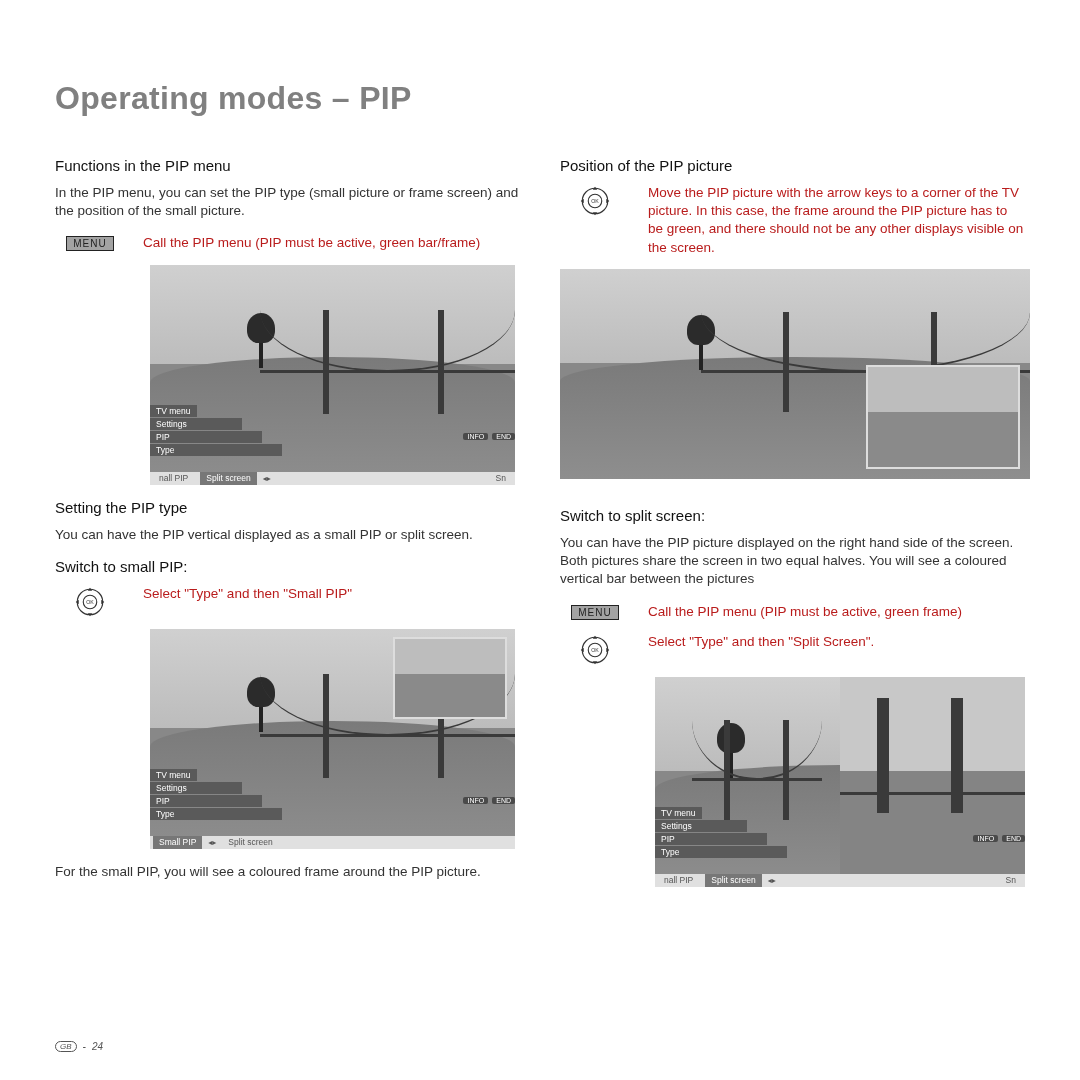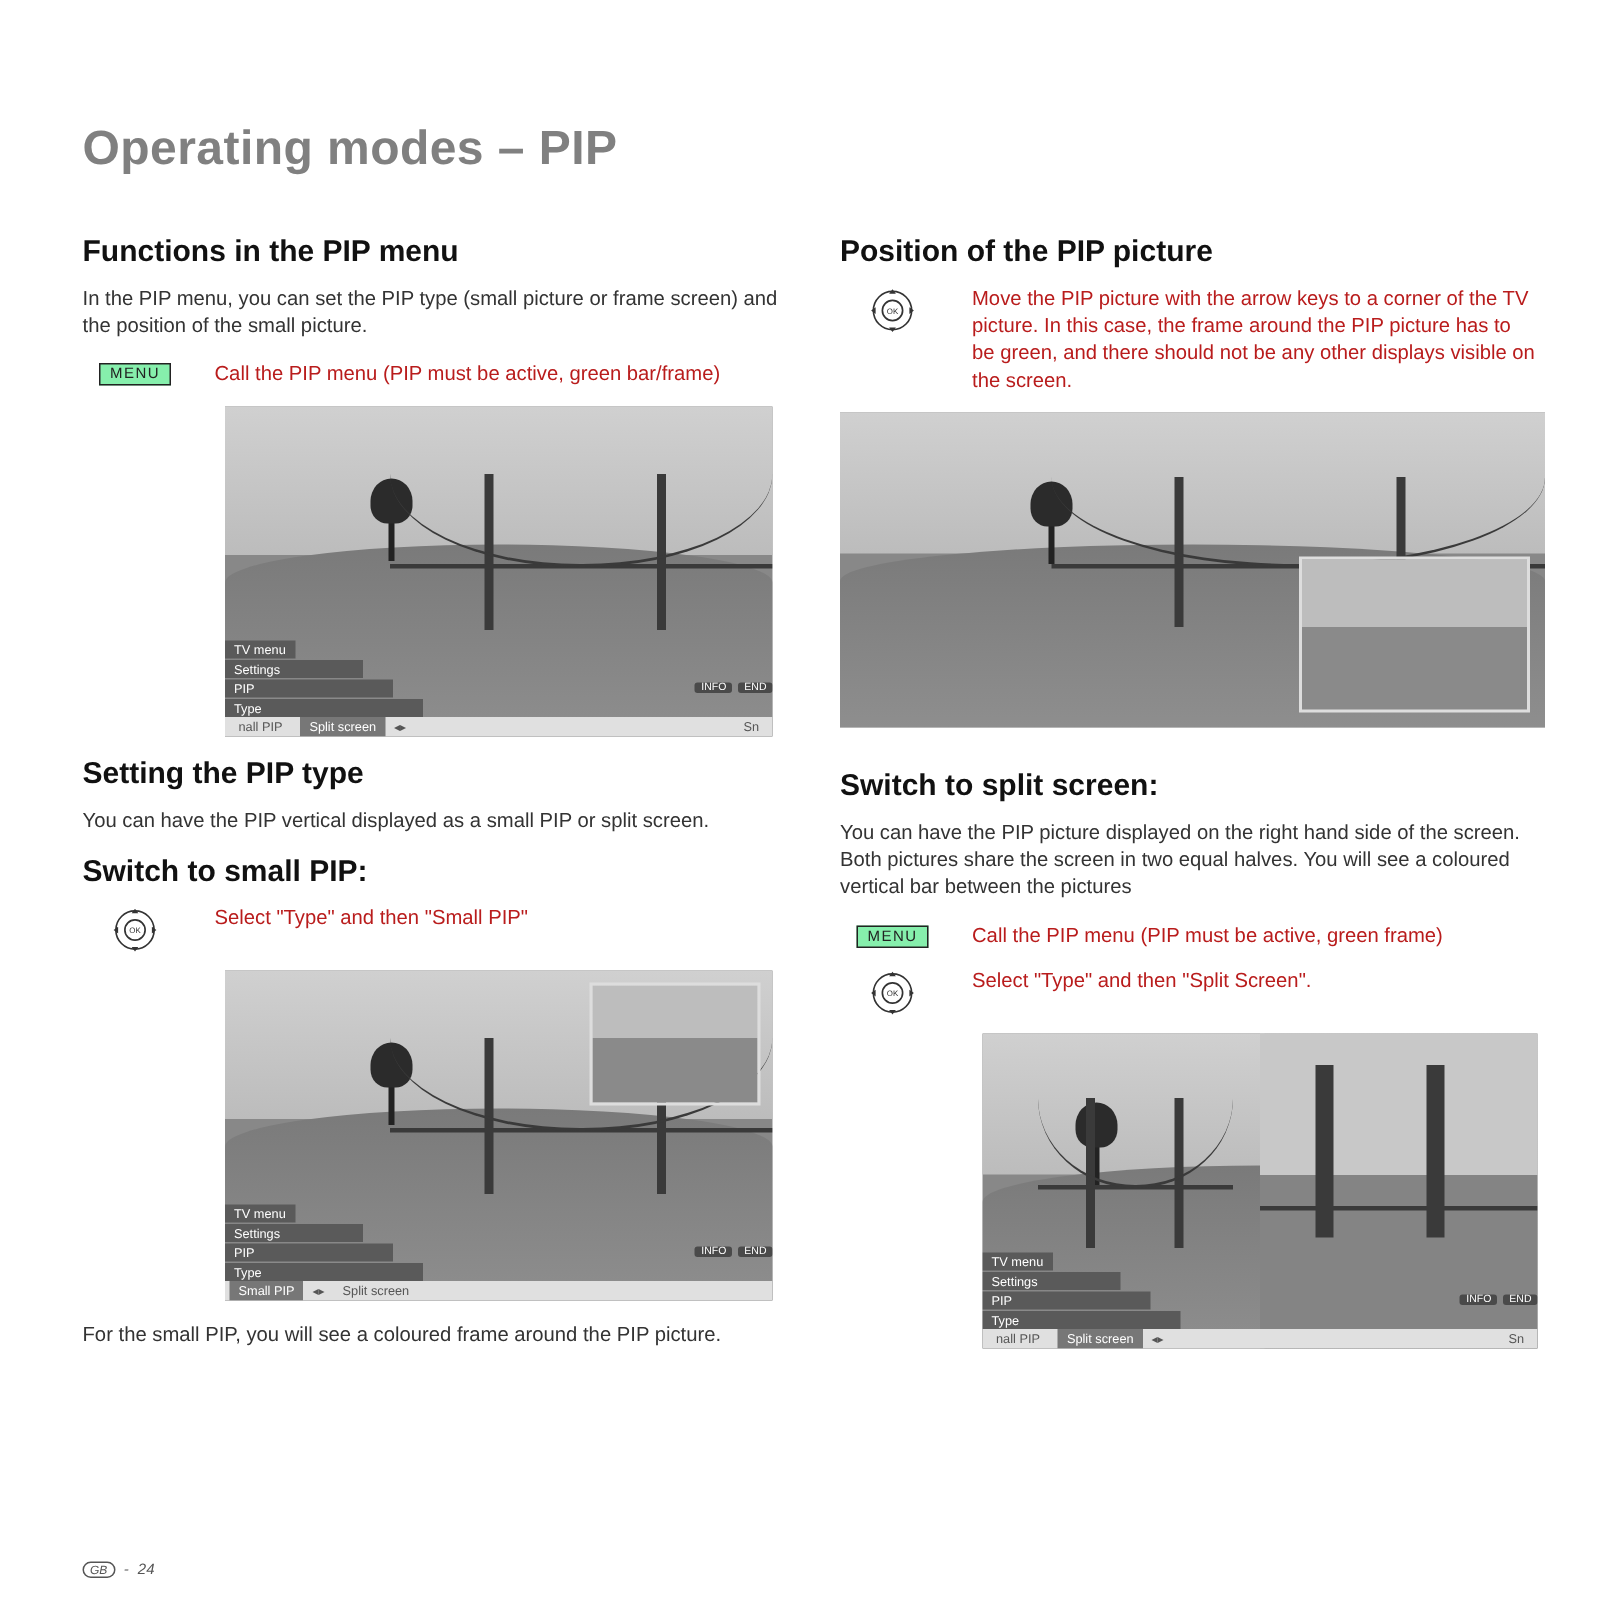--- a/index.html
+++ b/index.html
@@ -27,22 +27,22 @@
   }
   .cols {
     display: flex;
     gap: 40px;
   }
   .col {
     flex: 1 1 0;
     min-width: 0;
   }
   h2.sec {
-    font-size: 20px;
-    font-weight: 700;
+    font-size: 15px;
+    font-weight: 400;
     margin: 0 0 10px 0;
     color: #111;
   }
   p.body {
     font-size: 13.5px;
     line-height: 1.35;
     margin: 0 0 14px 0;
     color: #333;
   }
   .row {
@@ -64,21 +64,21 @@
     color: #b91c1c;
   }
   .menu-btn {
     display: inline-block;
     border: 1px solid #222;
     font-size: 10px;
     letter-spacing: 1px;
     padding: 1px 6px;
     font-family: Arial, sans-serif;
     color: #222;
-    background: #86efac;
+    background: #a3a3a3;
   }
   .ok-dial {
     width: 30px;
     height: 30px;
   }
   
   .shot {
     position: relative;
     width: 365px;
     background: #888;
@@ -126,21 +126,21 @@
   .shot .osd {
     position:absolute; left:0; right:0; bottom:0;
     font-family: Arial, sans-serif;
     font-size:8.5px; color:#fff;
   }
   .shot .osd .crumb {
     display:inline-block; background:#5a5a5a; padding:1px 6px; margin-top:1px;
   }
   .shot .osd .bar {
     height:13px; background:#e0e0e0; color:#222; display:flex; align-items:center;
-    padding:0 3px; gap:6px;
+    padding:0 3px; gap:6px;margin-top:16px;
   }
   .shot .osd .bar .sel {
     background:#777; color:#fff; padding:0 6px; height:13px; display:inline-flex; align-items:center;
   }
   .shot .osd .bar .unsel {
     color:#555; padding:0 6px;
   }
   .shot .osd .bar .arrows{ font-size:8px; color:#555; }
   .shot .osd .tags {
     position:absolute; right:3px; bottom:16px; display:flex; gap:4px;

